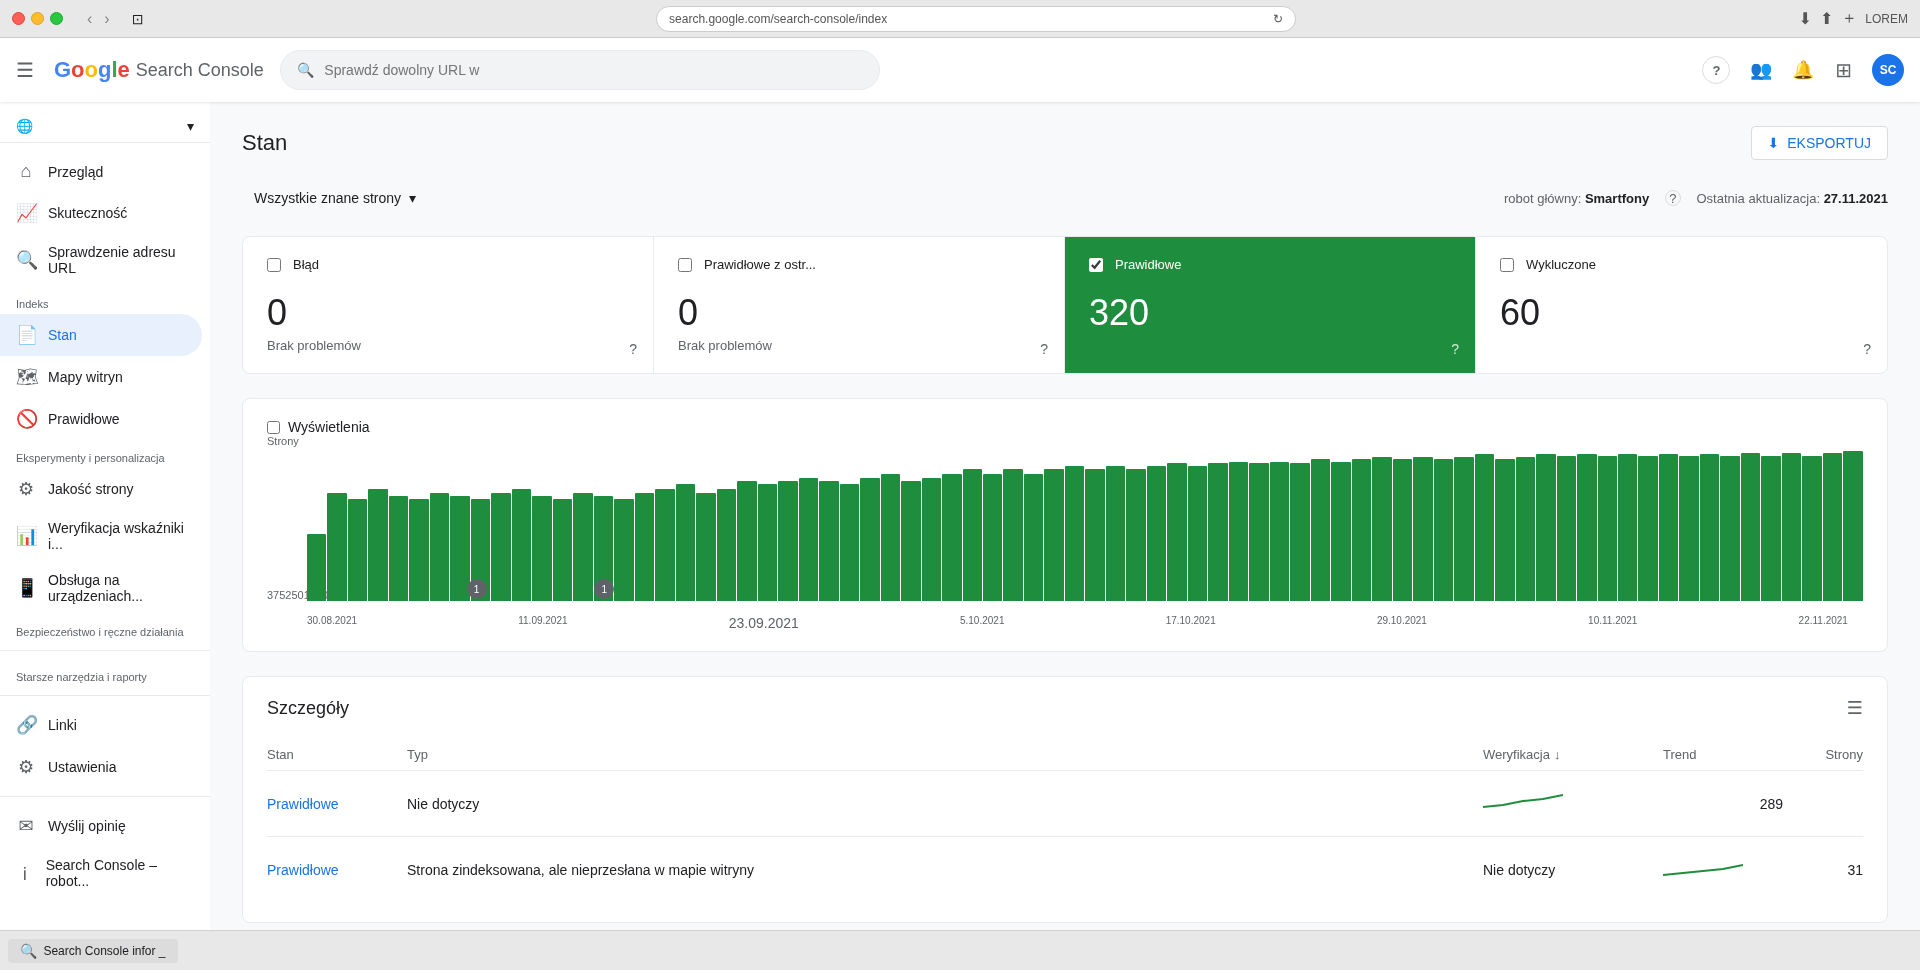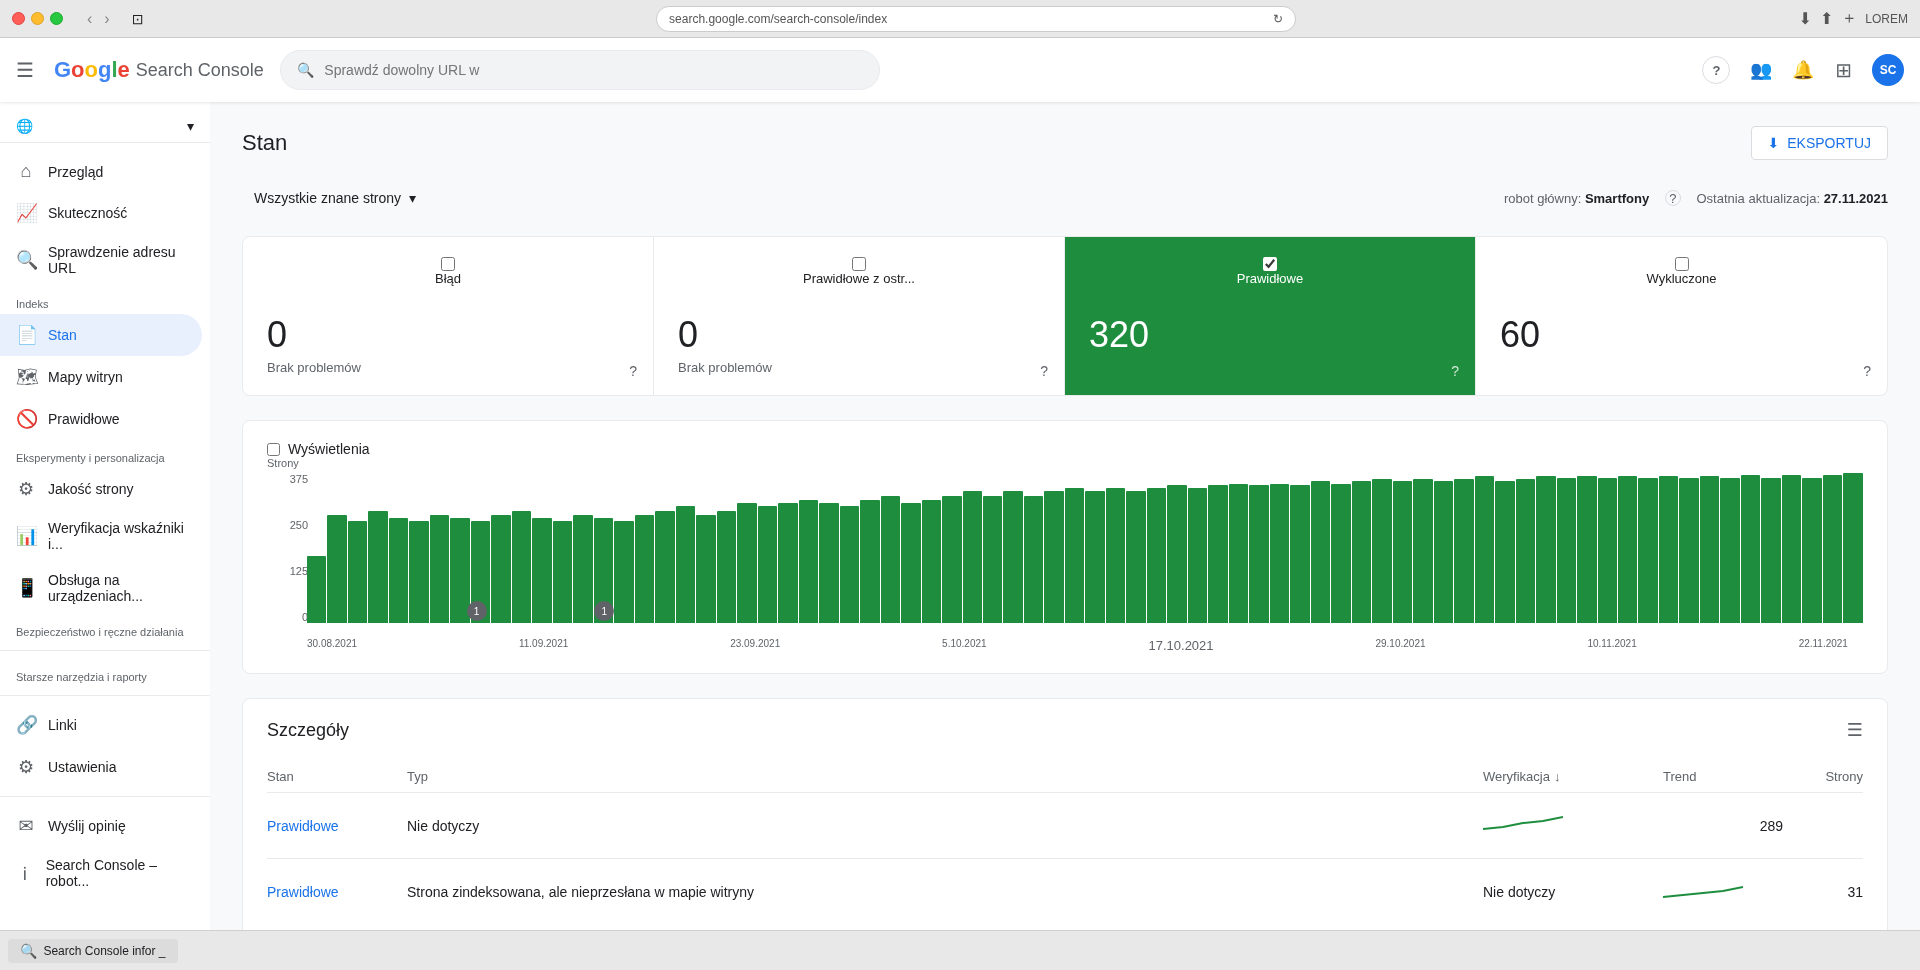--- a/index.html
+++ b/index.html
@@ -173,42 +173,42 @@
       overflow: hidden;
       margin-bottom: 24px;
     }
     .summary-card {
       padding: 20px 24px;
       border-right: 1px solid #e8eaed;
       position: relative;
     }
     .summary-card:last-child { border-right: none; }
     .summary-card.active-green { background: #1e8e3e; color: white; }
-    .card-checkbox { display: flex; align-items: center; gap: 0; margin-bottom: 28px; font-size: 13px; flex-direction: column; }
+    .card-checkbox { display: flex; align-items: center; gap: 12px; margin-bottom: 20px; font-size: 13px; }
     .card-checkbox input[type="checkbox"] { width: 14px; height: 14px; cursor: pointer; }
     .card-checkbox.active-label { color: white; }
     .card-number { font-size: 36px; font-weight: 300; color: #202124; margin-bottom: 4px; }
     .card-number.white { color: white; }
     .card-sub { font-size: 13px; color: #5f6368; }
     .card-help { position: absolute; bottom: 16px; right: 16px; color: #5f6368; font-size: 14px; cursor: pointer; }
     .card-help.white { color: rgba(255,255,255,0.8); }
 
     
     .chart-section {
       background: white;
       border: 1px solid #e8eaed;
       border-radius: 8px;
       padding: 20px 24px;
       margin-bottom: 24px;
     }
     .chart-header { display: flex; align-items: center; gap: 8px; margin-bottom: 0; }
     .chart-title { font-size: 14px; color: #202124; }
     .chart-y-label { font-size: 11px; color: #5f6368; margin-bottom: 4px; }
     .chart-container { position: relative; height: 180px; }
-    .chart-y-axis { position: absolute; left: 7px; top: 0; bottom: 30px; width: 40px; display: flex; flex-direction: column; justify-content: space-between; align-items: flex-end; font-size: 11px; color: #5f6368; padding-right: 6px; }
+    .chart-y-axis { position: absolute; left: 0; top: 0; bottom: 30px; width: 40px; display: flex; justify-content: space-between; align-items: flex-end; font-size: 11px; color: #5f6368; padding-right: 6px; }
     .chart-bars-area { position: absolute; left: 40px; right: 0; top: 0; bottom: 30px; display: flex; align-items: flex-end; gap: 1px; }
     .chart-bar { flex: 1; background: #1e8e3e; min-height: 2px; border-radius: 1px 1px 0 0; position: relative; }
     .chart-x-axis { position: absolute; left: 40px; right: 15px; bottom: 0; display: flex; justify-content: space-between; font-size: 10px; color: #5f6368; }
     .chart-annotation { position: absolute; width: 20px; height: 20px; border-radius: 50%; background: #5f6368; color: white; font-size: 10px; display: flex; align-items: center; justify-content: center; bottom: 32px; cursor: pointer; }
 
     
     .details-section {
       background: white;
       border: 1px solid #e8eaed;
       border-radius: 8px;
@@ -527,23 +527,23 @@
           <div class="chart-bar" style="height: 99%;"></div>
           <div class="chart-bar" style="height: 97%;"></div>
           <div class="chart-bar" style="height: 99%;"></div>
           <div class="chart-bar" style="height: 97%;"></div>
           <div class="chart-bar" style="height: 99%;"></div>
           <div class="chart-bar" style="height: 100%;"></div>
         </div>
       <div class="chart-x-axis" id="chart-x-axis">
           <span style="font-size: 10px; color: rgb(95, 99, 104);">30.08.2021</span>
           <span style="font-size: 10px; color: rgb(95, 99, 104);">11.09.2021</span>
-          <span style="font-size: 10px; color: rgb(95, 99, 104);">23.09.2021</span>
+          <span style="font-size: 14px; color: rgb(95, 99, 104);">23.09.2021</span>
           <span style="font-size: 10px; color: rgb(95, 99, 104);">5.10.2021</span>
-          <span style="font-size: 13px; color: rgb(95, 99, 104);">17.10.2021</span>
+          <span style="font-size: 10px; color: rgb(95, 99, 104);">17.10.2021</span>
           <span style="font-size: 10px; color: rgb(95, 99, 104);">29.10.2021</span>
           <span style="font-size: 10px; color: rgb(95, 99, 104);">10.11.2021</span>
           <span style="font-size: 10px; color: rgb(95, 99, 104);">22.11.2021</span>
         </div>
 
       <div class="chart-annotation" style="left: calc(40px + 10%)">1</div>
       <div class="chart-annotation" style="left: calc(40px + 18%)">1</div>
     </div>
   </div>
 

